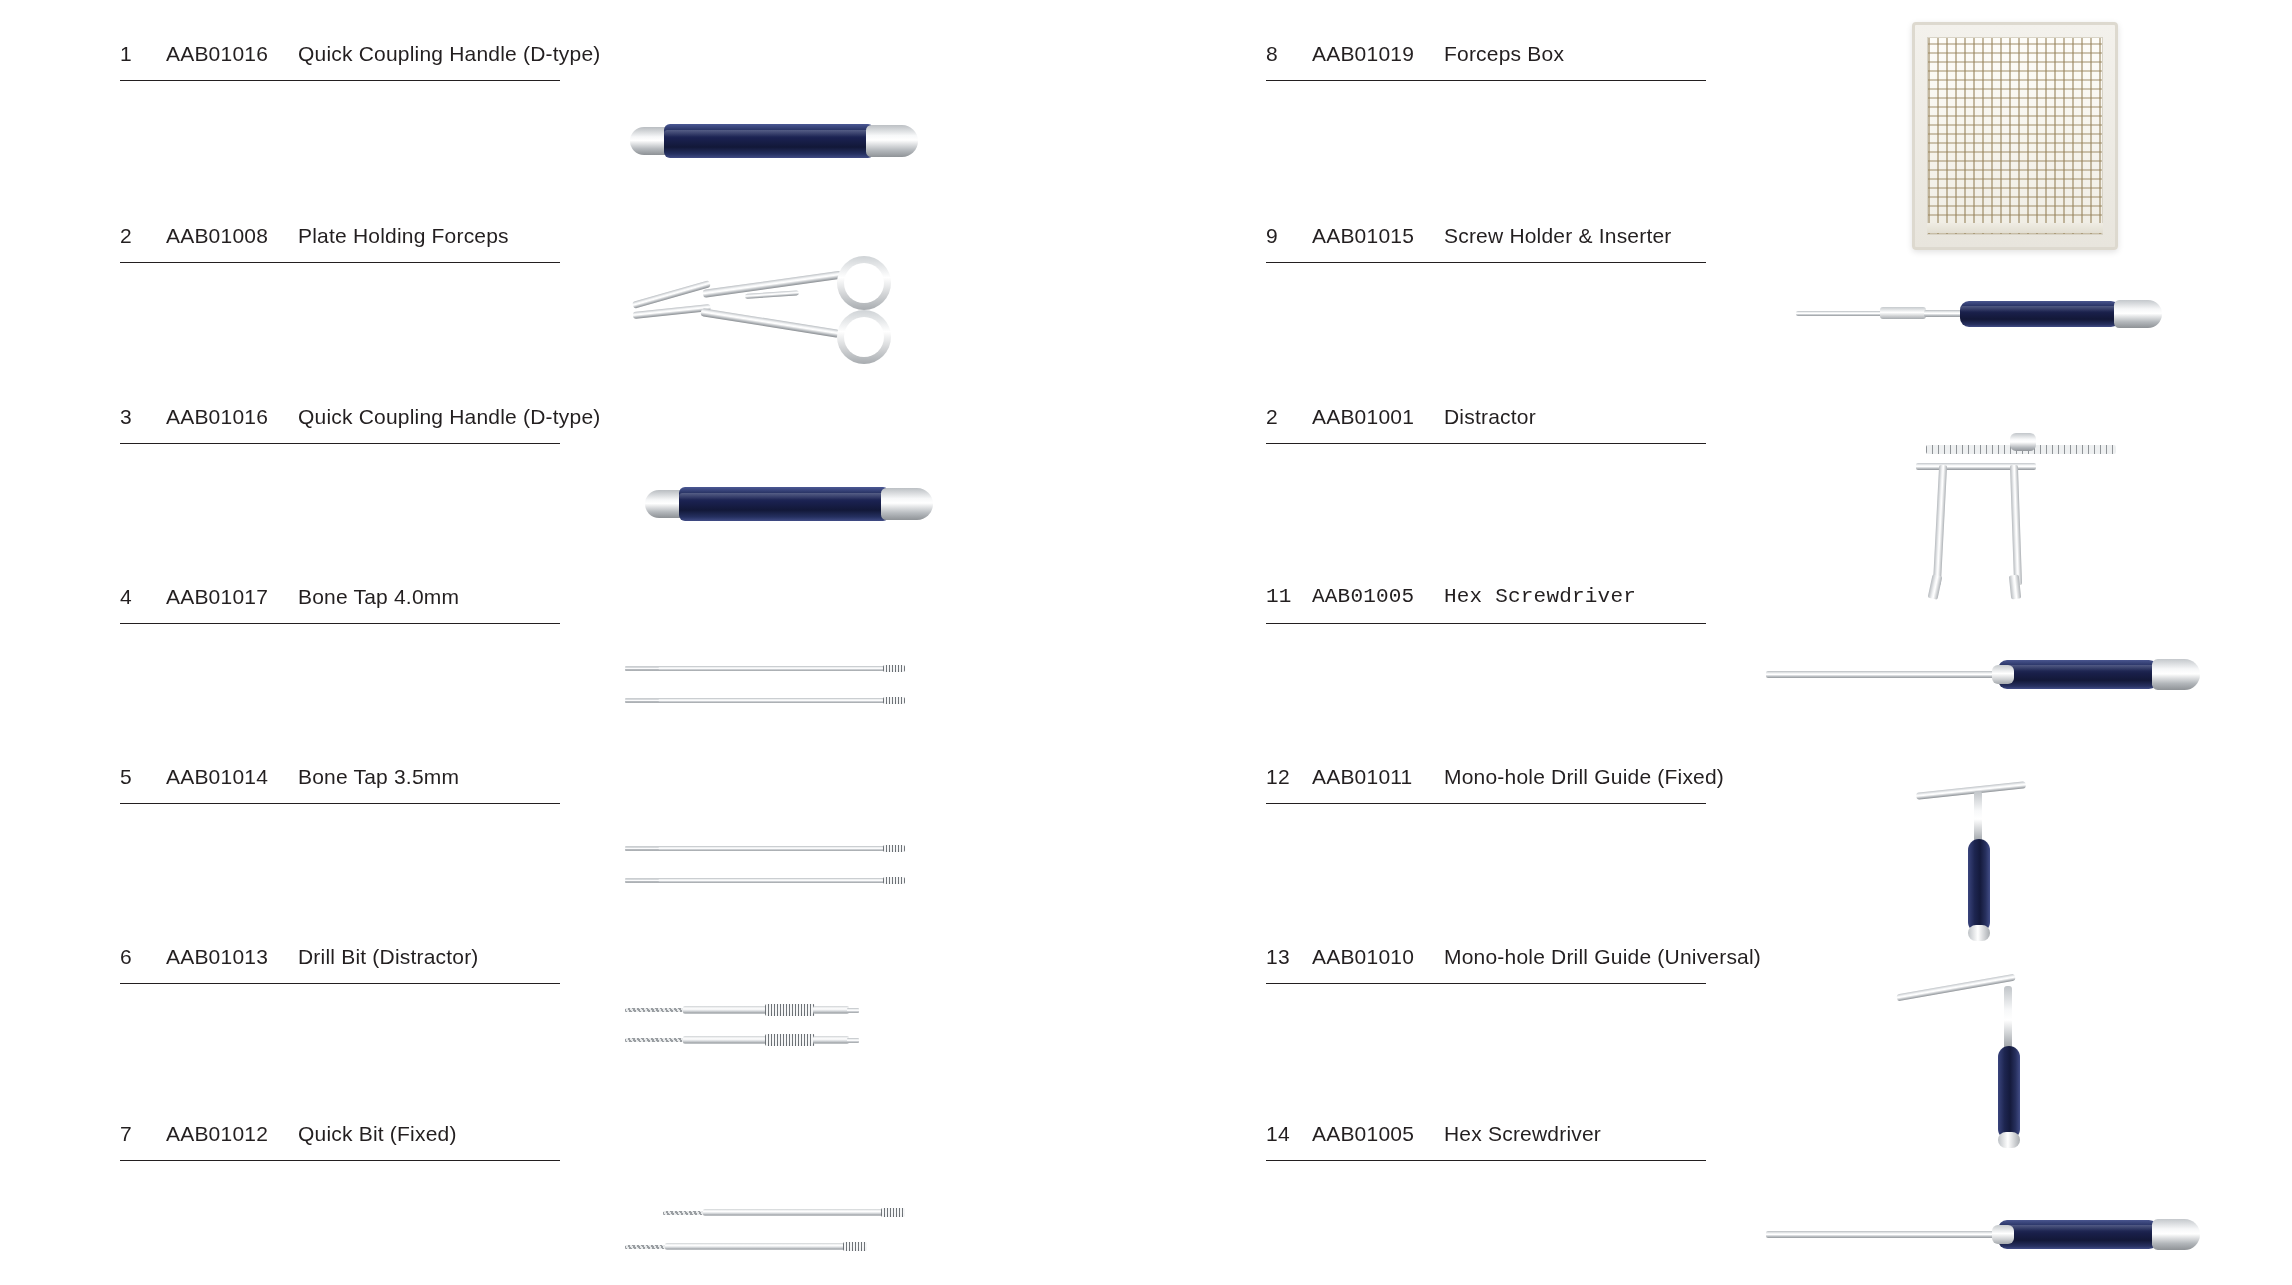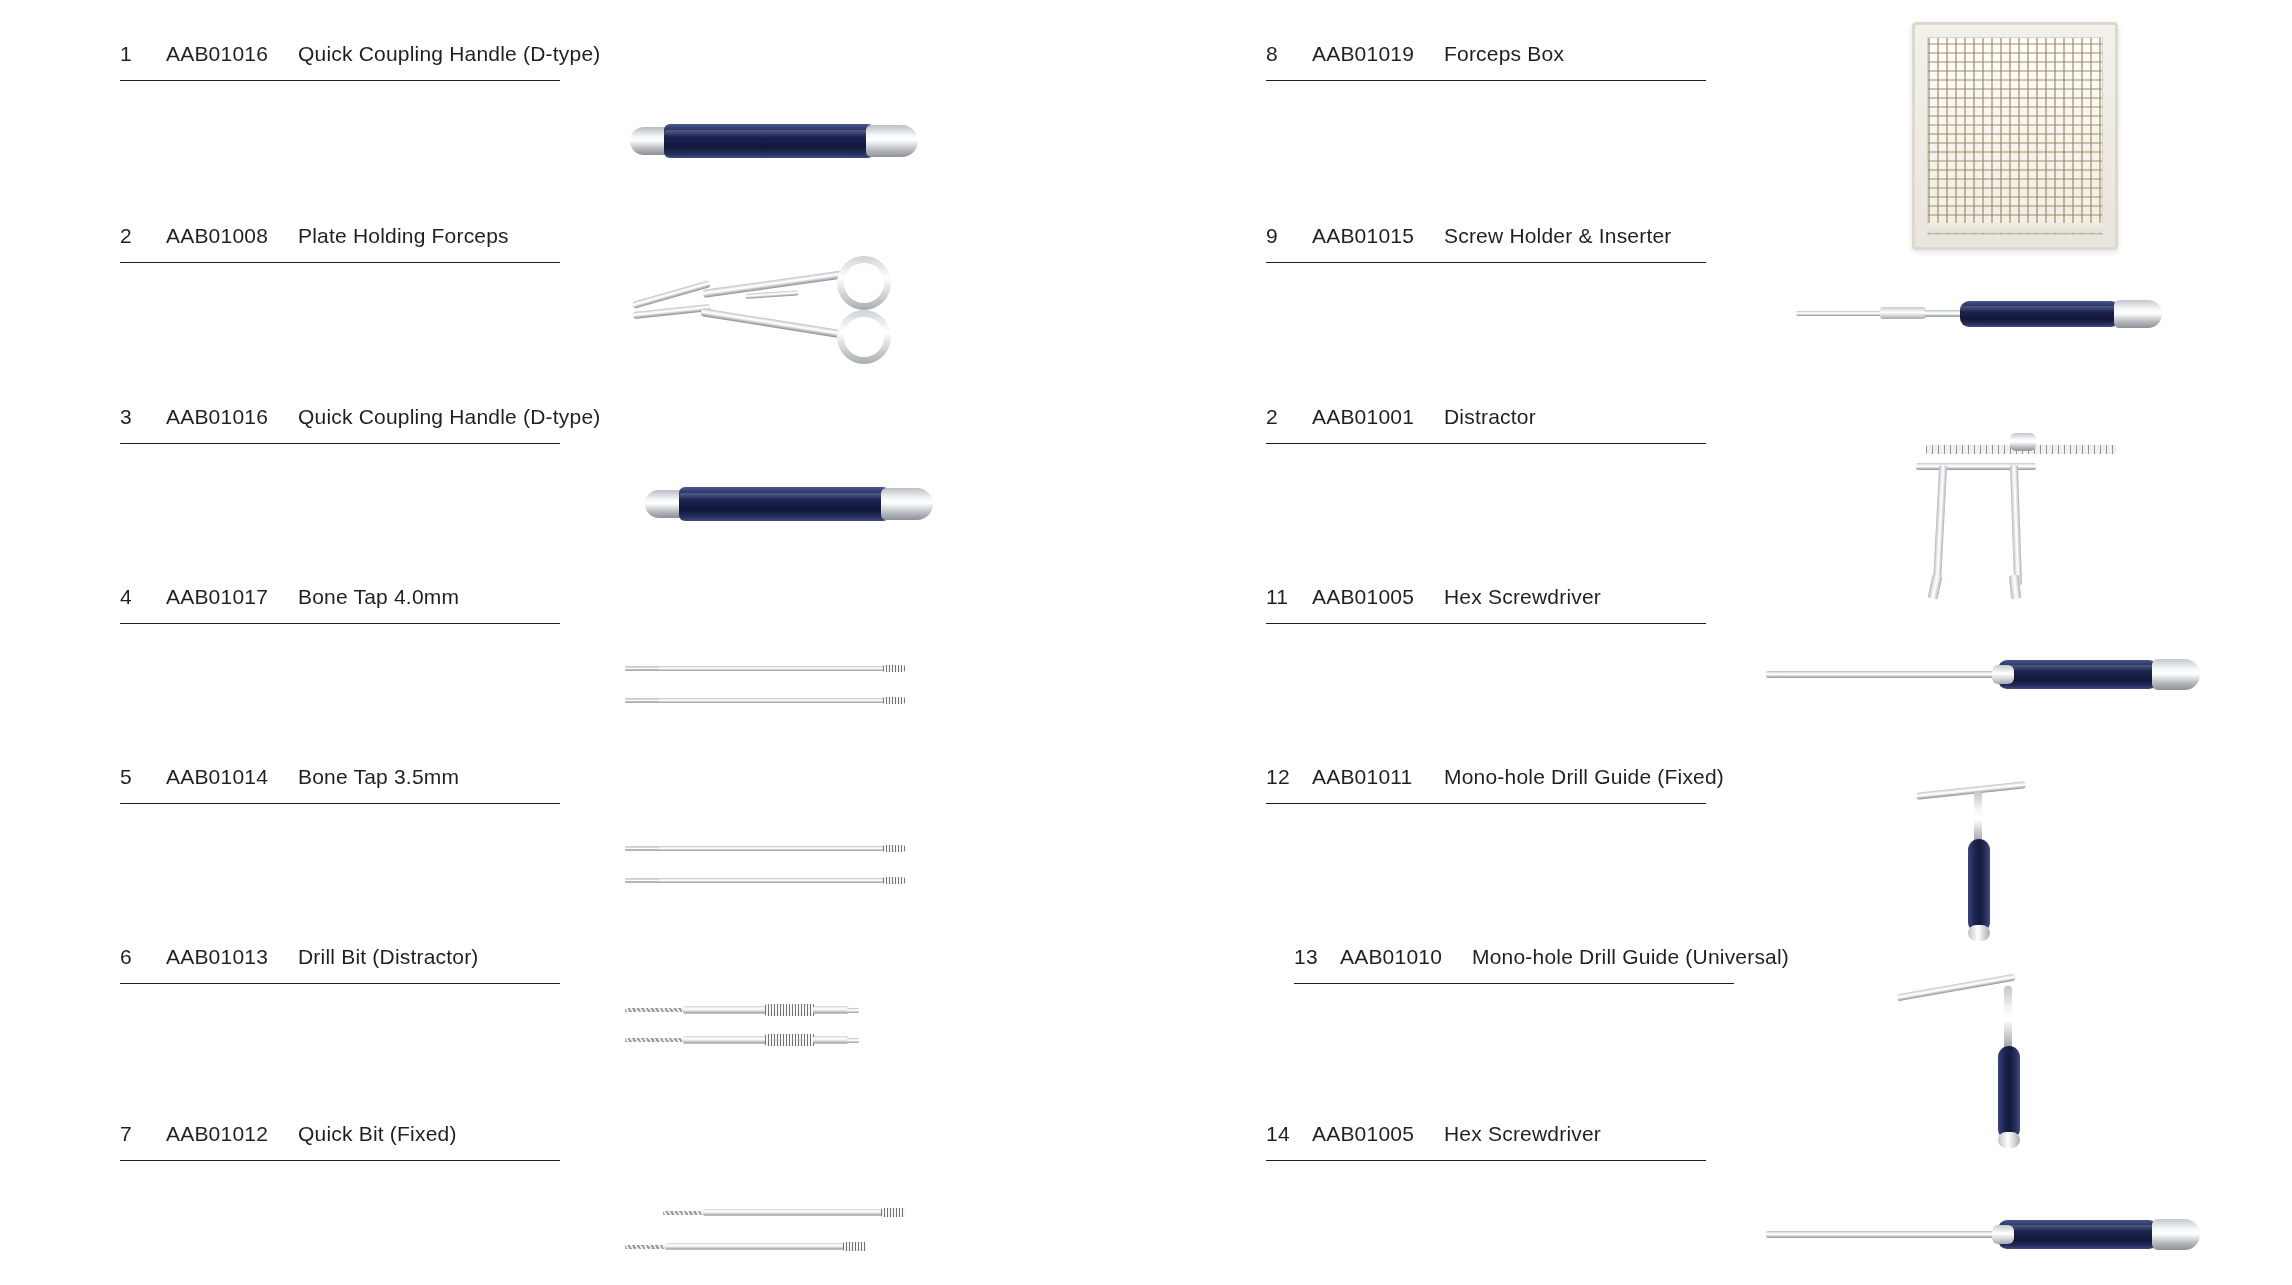--- a/index.html
+++ b/index.html
@@ -408,21 +408,21 @@
     <div class="img-area distractor" style="left: 760px; top: 415px; width: 260px; height: 180px;">
       <span class="rail" style="left: 20px; top: 30px; width: 190px; height: 9px; background: repeating-linear-gradient(90deg, #8f9397 0 1px, #eef0f1 1px 6px);"></span>
       <span class="rail" style="left: 10px; top: 48px; width: 120px; height: 7px;"></span>
       <span class="rail" style="left: 104px; top: 18px; width: 26px; height: 18px; border-radius: 6px;"></span>
       <span class="leg" style="left: 30px; top: 50px; width: 8px; height: 120px; transform: rotate(3deg);"></span>
       <span class="leg" style="left: 106px; top: 50px; width: 8px; height: 120px; transform: rotate(-2deg);"></span>
       <span class="leg" style="left: 24px; top: 160px; width: 10px; height: 24px; transform: rotate(12deg);"></span>
       <span class="leg" style="left: 104px; top: 160px; width: 10px; height: 24px; transform: rotate(-6deg);"></span>
     </div>
 
-    <div class="entry" style="top: 585px;">
+    <div class="entry" style="top: 585px; font-family: Liberation Mono, monospace;">
       <div class="entry-header">
         <span class="entry-num">11</span>
         <span class="entry-code">AAB01005</span>
         <span class="entry-name">Hex Screwdriver</span>
         <span class="entry-rule"></span>
       </div>
     </div>
     <div class="img-area driver" style="left: 620px; top: 655px; width: 440px; height: 44px;">
       <span class="rod" style="left: 0; top: 16px; width: 240px; height: 7px;"></span>
       <span class="grip" style="left: 232px; top: 5px; width: 160px; height: 29px;"></span>
@@ -438,21 +438,21 @@
         <span class="entry-rule"></span>
       </div>
     </div>
     <div class="img-area guide" style="left: 740px; top: 775px; width: 250px; height: 170px;">
       <span class="tbar" style="left: 30px; top: 12px; width: 110px; height: 7px; transform: rotate(-6deg);"></span>
       <span class="tbar" style="left: 88px; top: 16px; width: 8px; height: 56px;"></span>
       <span class="grip" style="left: 82px; top: 64px; width: 22px; height: 94px;"></span>
       <span class="gripcap" style="left: 82px; top: 150px; width: 22px; height: 16px; border-radius: 8px;"></span>
     </div>
 
-    <div class="entry" style="top: 945px; margin-left: 28px;">
+    <div class="entry" style="top: 945px;">
       <div class="entry-header">
         <span class="entry-num">13</span>
         <span class="entry-code">AAB01010</span>
         <span class="entry-name">Mono-hole Drill Guide (Universal)</span>
         <span class="entry-rule"></span>
       </div>
     </div>
     <div class="img-area guide" style="left: 740px; top: 960px; width: 250px; height: 180px;">
       <span class="tbar" style="left: 10px; top: 24px; width: 120px; height: 7px; transform: rotate(-10deg);"></span>
       <span class="tbar" style="left: 118px; top: 26px; width: 8px; height: 68px;"></span>

